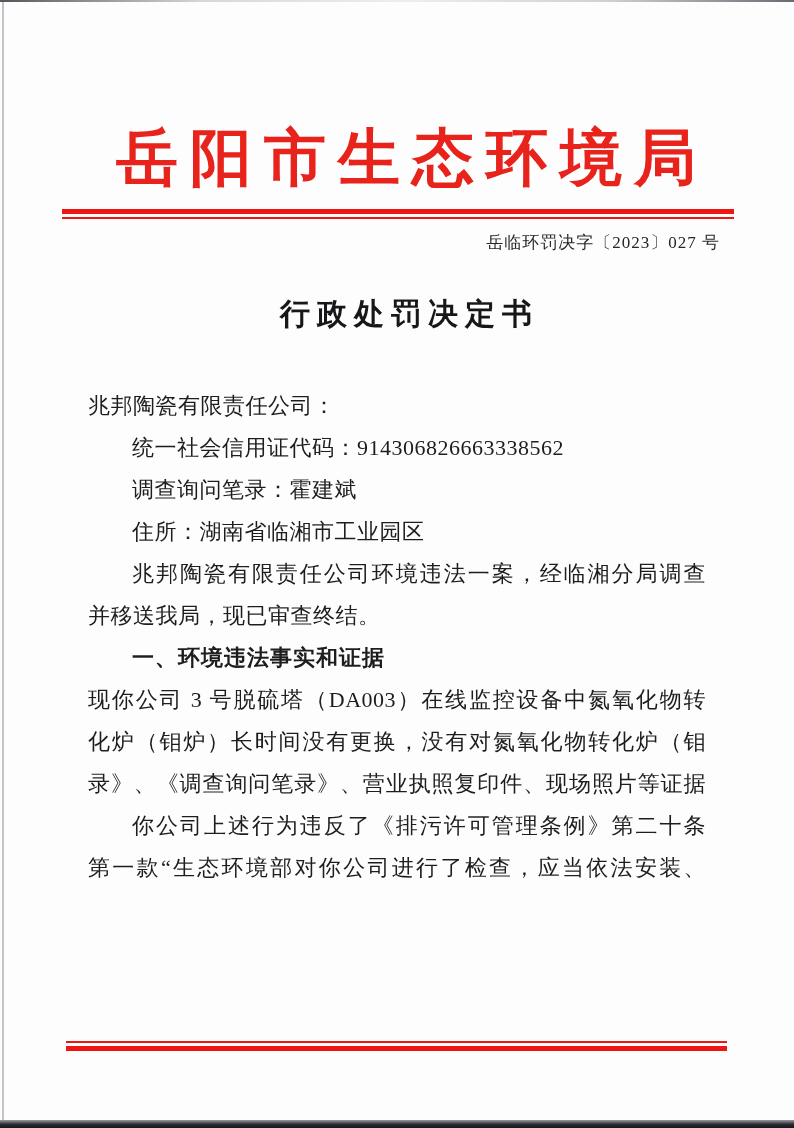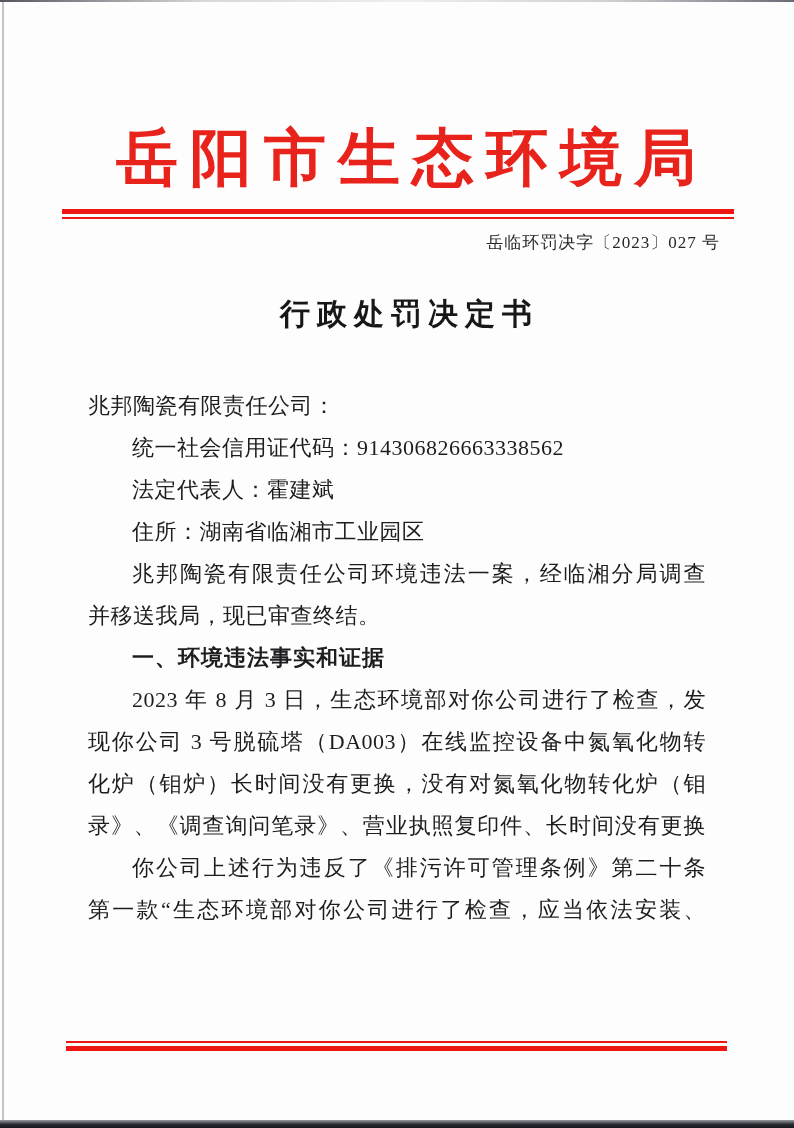--- a/index.html
+++ b/index.html
@@ -130,29 +130,28 @@
     <div class="rule-thin" style="background: rgb(238, 22, 19);"></div>
   </div>
 
   <div class="doc-number">岳临环罚决字〔2023〕027 号</div>
 
   <h1 class="doc-title">行政处罚决定书</h1>
 
   <div class="body-text">
       <div class="line">兆邦陶瓷有限责任公司：</div>
       <div class="line indent">统一社会信用证代码：914306826663338562</div>
-      <div class="line indent">法定代表人：霍建斌</div>
+      <div class="line indent">调查询问笔录：霍建斌</div>
       <div class="line indent">住所：湖南省临湘市工业园区</div>
       <div class="line indent fill">兆邦陶瓷有限责任公司环境违法一案，经临湘分局调查</div>
       <div class="line">并移送我局，现已审查终结。</div>
       <div class="line indent bold">一、环境违法事实和证据</div>
-      <div class="line indent fill">2023 年 8 月 3 日，生态环境部对你公司进行了检查，发</div>
       <div class="line fill">现你公司 3 号脱硫塔（DA003）在线监控设备中氮氧化物转</div>
       <div class="line fill">化炉（钼炉）长时间没有更换，没有对氮氧化物转化炉（钼</div>
-      <div class="line fill">录》、《调查询问笔录》、营业执照复印件、长时间没有更换</div>
+      <div class="line fill">录》、《调查询问笔录》、营业执照复印件、现场照片等证据</div>
       <div class="line indent fill">你公司上述行为违反了《排污许可管理条例》第二十条</div>
       <div class="line fill">第一款“生态环境部对你公司进行了检查，应当依法安装、</div>
     </div>
 
   <div class="red-rule footer-rule">
     <div class="rule-thin" style="background: rgb(238, 22, 19);"></div>
     <div class="rule-gap"></div>
     <div class="rule-thick" style="background: rgb(238, 22, 19);"></div>
   </div>
 

